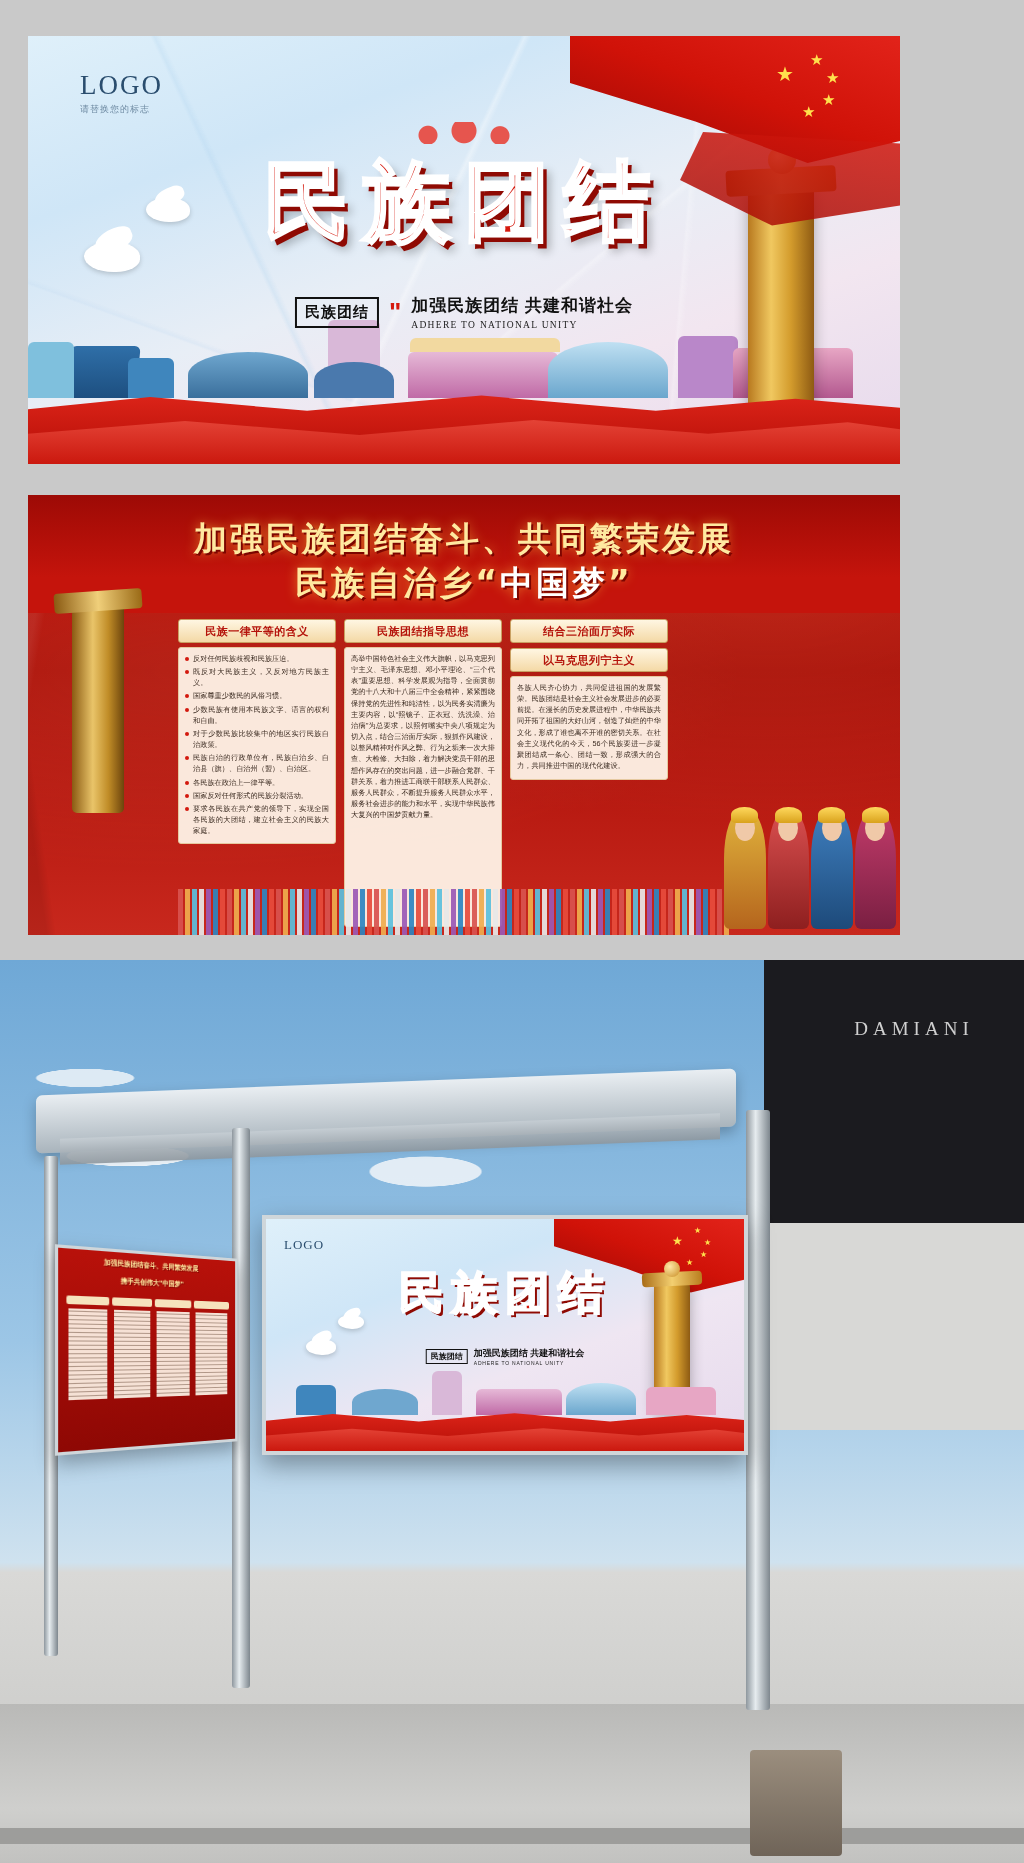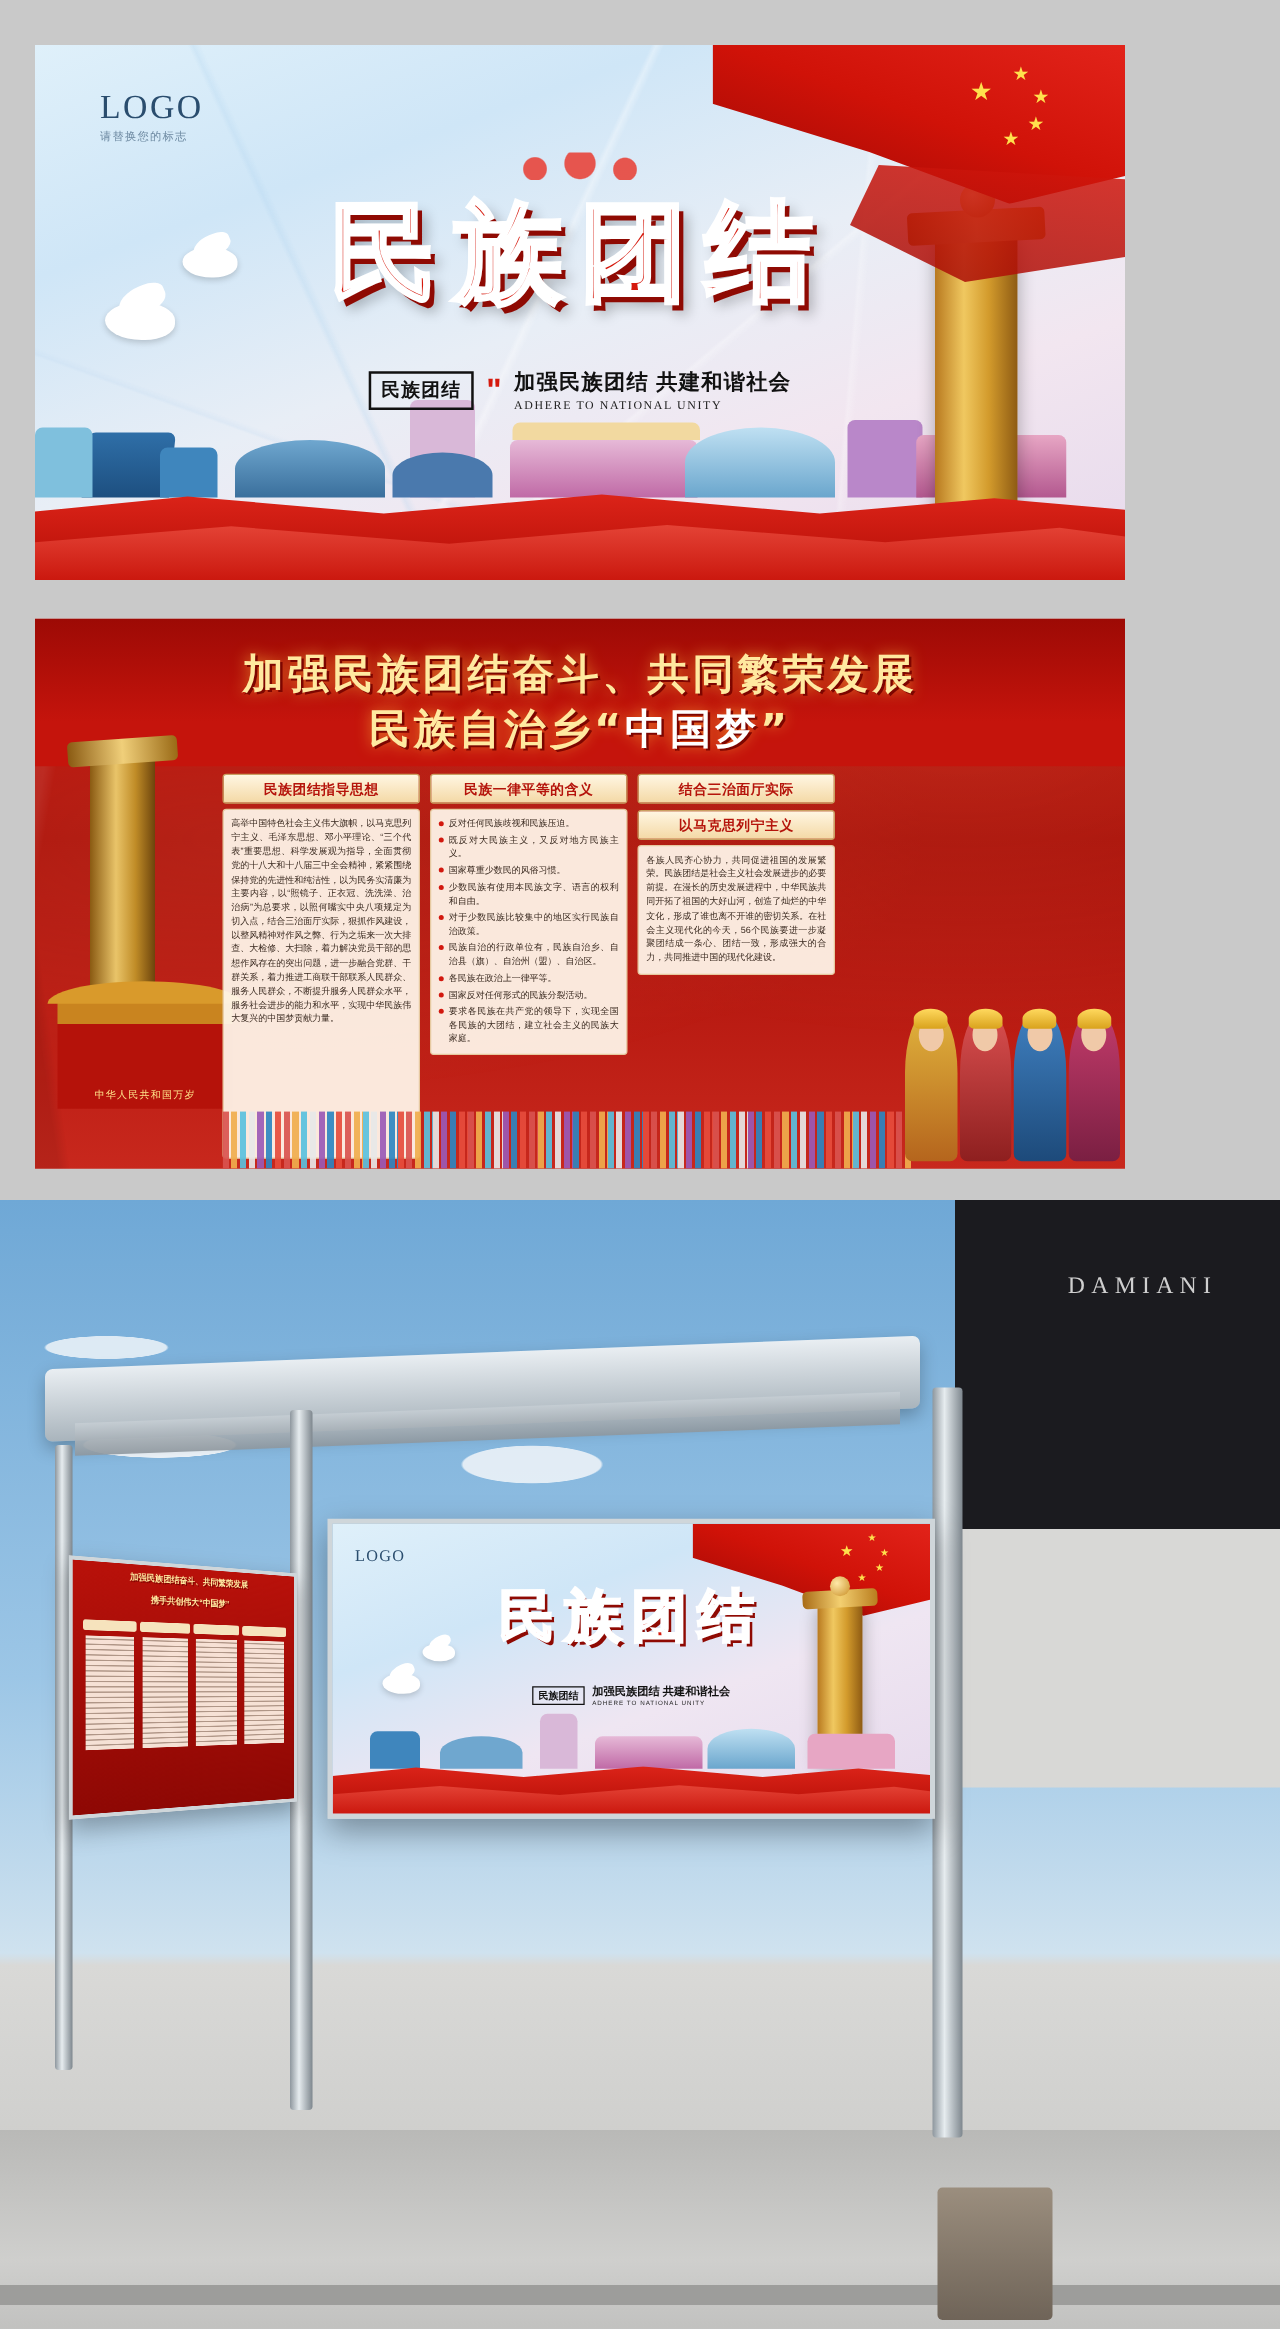--- a/index.html
+++ b/index.html
@@ -213,46 +213,42 @@
   <div class="board-top"></div>
 
   <div class="head1">加强民族团结奋斗、共同繁荣发展</div>
   <div class="head2">
     <span>民族自治乡</span><span>“</span><span class="dream">中国梦</span><span>”</span>
   </div>
 
   <div class="board-pillar">
       <div class="cap"></div>
     </div>
-  <div class="gate">
-    <div class="roof"></div>
-    <div class="txt">中华人民共和国万岁</div>
-  </div>
 
   <div class="cols">
-
-    <div class="col">
-      <div class="cardhead">民族团结指导思想</div>
-      <div class="cardbody" style="height:268px;overflow:hidden;">
-        <p>高举中国特色社会主义伟大旗帜，以马克思列宁主义、毛泽东思想、邓小平理论、“三个代表”重要思想、科学发展观为指导，全面贯彻党的十八大和十八届三中全会精神，紧紧围绕保持党的先进性和纯洁性，以为民务实清廉为主要内容，以“照镜子、正衣冠、洗洗澡、治治病”为总要求，以照何嘴实中央八项规定为切入点，结合三治面厅实际，狠抓作风建设，以整风精神对作风之弊、行为之垢来一次大排查、大检修、大扫除，着力解决党员干部的思想作风存在的突出问题，进一步融合党群、干群关系，着力推进工商联干部联系人民群众、服务人民群众，不断提升服务人民群众水平，服务社会进步的能力和水平，实现中华民族伟大复兴的中国梦贡献力量。</p>
-      </div>
-    </div>
 
     <div class="col">
       <div class="cardhead">民族一律平等的含义</div>
       <div class="cardbody">
         <div class="li">反对任何民族歧视和民族压迫。</div>
         <div class="li">既反对大民族主义，又反对地方民族主义。</div>
         <div class="li">国家尊重少数民的风俗习惯。</div>
         <div class="li">少数民族有使用本民族文字、语言的权利和自由。</div>
         <div class="li">对于少数民族比较集中的地区实行民族自治政策。</div>
         <div class="li">民族自治的行政单位有，民族自治乡、自治县（旗）、自治州（盟）、自治区。</div>
         <div class="li">各民族在政治上一律平等。</div>
         <div class="li">国家反对任何形式的民族分裂活动。</div>
         <div class="li">要求各民族在共产党的领导下，实现全国各民族的大团结，建立社会主义的民族大家庭。</div>
+      </div>
+    </div>
+
+    <div class="col">
+      <div class="cardhead">民族团结指导思想</div>
+      <div class="cardbody" style="height:268px;overflow:hidden;">
+        <p>高举中国特色社会主义伟大旗帜，以马克思列宁主义、毛泽东思想、邓小平理论、“三个代表”重要思想、科学发展观为指导，全面贯彻党的十八大和十八届三中全会精神，紧紧围绕保持党的先进性和纯洁性，以为民务实清廉为主要内容，以“照镜子、正衣冠、洗洗澡、治治病”为总要求，以照何嘴实中央八项规定为切入点，结合三治面厅实际，狠抓作风建设，以整风精神对作风之弊、行为之垢来一次大排查、大检修、大扫除，着力解决党员干部的思想作风存在的突出问题，进一步融合党群、干群关系，着力推进工商联干部联系人民群众、服务人民群众，不断提升服务人民群众水平，服务社会进步的能力和水平，实现中华民族伟大复兴的中国梦贡献力量。</p>
       </div>
     </div>
 
     <div class="col">
       <div class="cardhead">结合三治面厅实际</div>
       <div class="cardhead" style="margin-top:5px;">以马克思列宁主义</div>
       <div class="cardbody">
         <p>各族人民齐心协力，共同促进祖国的发展繁荣。民族团结是社会主义社会发展进步的必要前提。在漫长的历史发展进程中，中华民族共同开拓了祖国的大好山河，创造了灿烂的中华文化，形成了谁也离不开谁的密切关系。在社会主义现代化的今天，56个民族要进一步凝聚团结成一条心、团结一致，形成强大的合力，共同推进中国的现代化建设。</p>
       </div>
     </div>

